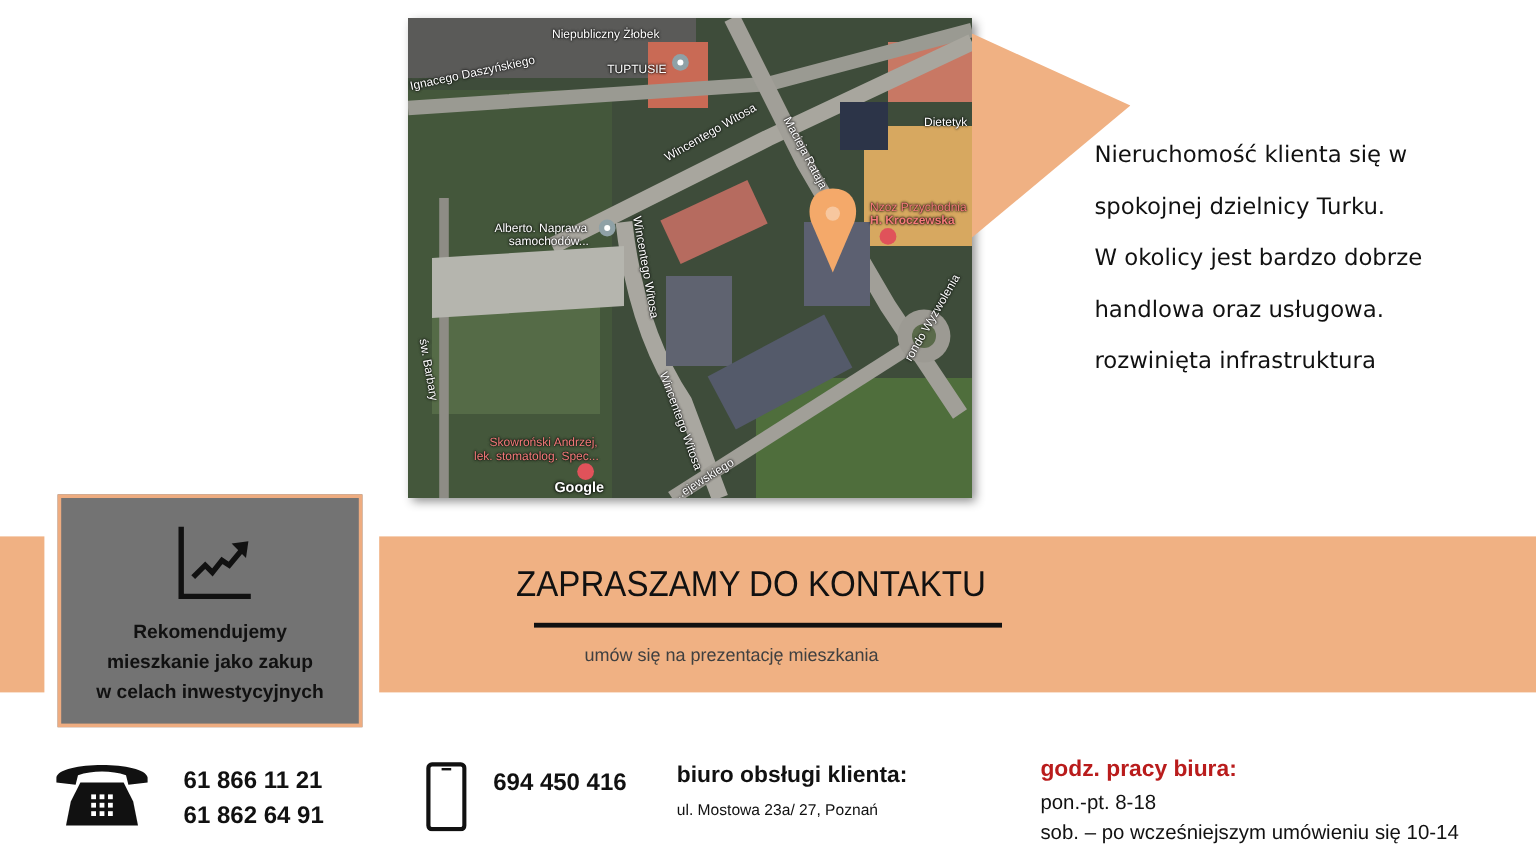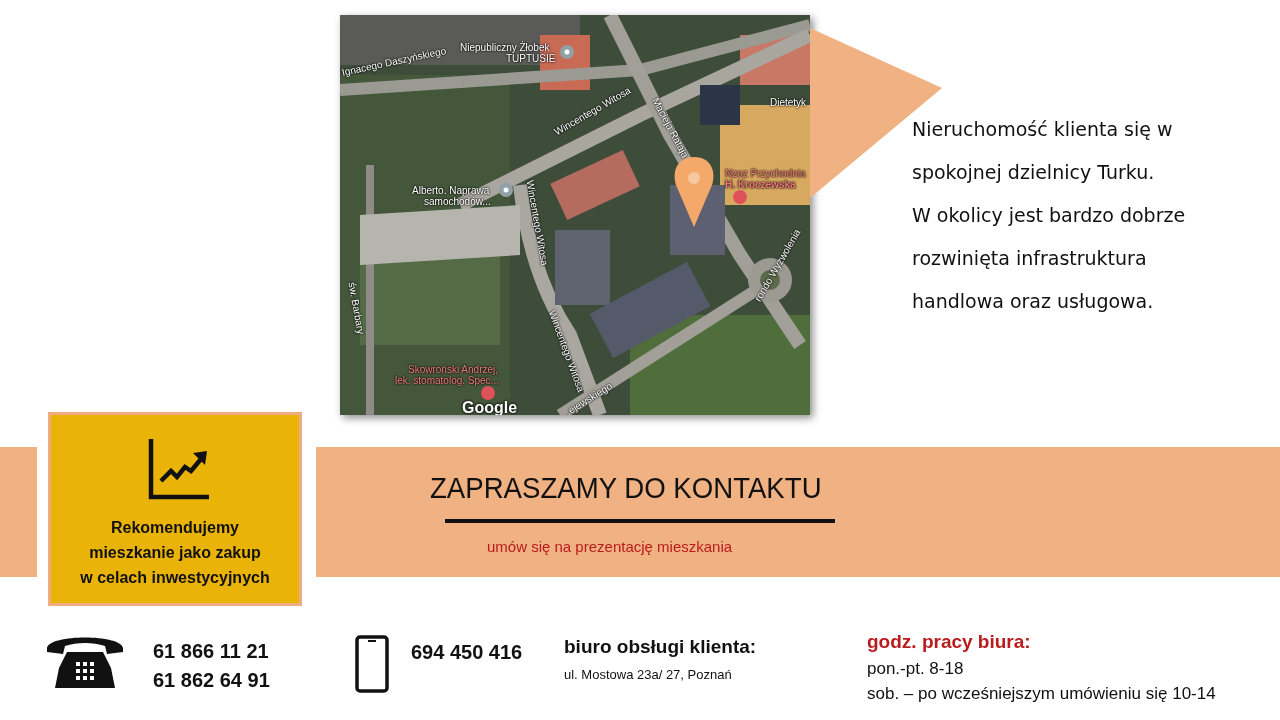--- a/index.html
+++ b/index.html
@@ -4,35 +4,35 @@
 <style>
   html, body { margin:0; padding:0; }
   body { width:1280px; height:720px; background:#ffffff; position:relative; overflow:hidden; font-family:"Liberation Sans", "DejaVu Sans", sans-serif; color:#111; }
 
   
   .map { position:absolute; left:340px; top:15px; width:470px; height:400px; overflow:hidden;
          box-shadow: 3px 3px 8px rgba(0,0,0,0.45); background:#3d4a3a; }
   .map svg { position:absolute; left:0; top:0; }
   .map-label { position:absolute; font-size:10px; color:#fff; text-shadow:0 0 2px #000, 0 0 2px #000; white-space:nowrap; line-height:11px; }
   .map-label.red { color:#f47a7a; }
-  .google-logo { position:absolute; left:122px; top:384px; font-size:16px; font-weight:bold; color:#fff; text-shadow:0 0 2px #000,0 0 3px #000;text-align:right; }
+  .google-logo { position:absolute; left:122px; top:384px; font-size:12px; font-weight:bold; color:#fff; text-shadow:0 0 2px #000,0 0 3px #000;text-align:right; }
   .triangle2 { position:absolute; left:810px; top:28px; width:132px; height:170px; }
 
   .desc { position:absolute; left:912px; top:108px; width:360px; font-family:"DejaVu Sans", sans-serif; font-size:19px; line-height:43px; color:#111; }
   .desc div { white-space:nowrap; }
 
   
   .band-left { position:absolute; left:0; top:447px; width:37px; height:130px; background:#f0b183; }
   .band-main { position:absolute; left:316px; top:447px; width:964px; height:130px; background:#f0b183; }
   .band-title { position:absolute; left:430px; top:471px; font-size:30px; color:#111; letter-spacing:0px; white-space:nowrap; font-family:"Liberation Sans", sans-serif; transform:scaleX(0.92); transform-origin:left; }
   .band-rule { position:absolute; left:445px; top:519px; width:390px; height:4px; background:#111; }
-  .band-sub { position:absolute; left:487px; top:538px; font-size:15px; color:#b91c1c; white-space:nowrap; }
+  .band-sub { position:absolute; left:487px; top:538px; font-size:15px; color:#404040; white-space:nowrap; }
 
   
-  .rec-box { position:absolute; left:48px; top:412px; width:248px; height:188px; background:#eab308; border:3px solid #eeac80; box-sizing:content-box; }
+  .rec-box { position:absolute; left:48px; top:412px; width:248px; height:188px; background:#737373; border:3px solid #eeac80; box-sizing:content-box; }
   .rec-icon { position:absolute; left:96px; top:22px; }
   .rec-text { position:absolute; left:0; top:100px; width:248px; text-align:center; font-weight:bold; font-size:16px; line-height:25px; color:#111; }
 
   
   .phone-icon { position:absolute; left:45px; top:630px; }
   .mobile-icon { position:absolute; left:355px; top:635px; }
   .num { position:absolute; font-weight:bold; font-size:20px; color:#111; white-space:nowrap; }
   .office-title { position:absolute; left:564px; top:636px; font-weight:bold; font-size:19px; color:#111; white-space:nowrap; }
   .office-addr { position:absolute; left:564px; top:667px; font-size:13px; color:#111; white-space:nowrap; }
   .hours-title { position:absolute; left:867px; top:631px; font-weight:bold; font-size:19px; color:#b91c1c; white-space:nowrap; }
@@ -78,21 +78,21 @@
     </g>
 
     <circle cx="227" cy="37" r="7" fill="#8fa1a6"></circle>
       <circle cx="227" cy="37" r="2.5" fill="#fff"></circle>
     <circle cx="166" cy="175" r="7" fill="#8fa1a6"></circle>
       <circle cx="166" cy="175" r="2.5" fill="#fff"></circle>
     <circle cx="400" cy="182" r="7" fill="#e0525a"></circle>
     <circle cx="148" cy="378" r="7" fill="#e0525a"></circle>
   </svg>
 
-  <div class="map-label" style="left:120px;top:27px;text-align:center;">Niepubliczny Żłobek</div>
+  <div class="map-label" style="left:120px;top:9px;text-align:center;">Niepubliczny Żłobek</div>
   <div class="map-label" style="left:166px;top:38px;">TUPTUSIE</div>
   <div class="map-label" style="left:2px;top:52px;transform:rotate(-12deg);transform-origin:left;">Ignacego Daszyńskiego</div>
   <div class="map-label" style="left:215px;top:112px;transform:rotate(-30deg);transform-origin:left;">Wincentego Witosa</div>
   <div class="map-label" style="left:190px;top:160px;transform:rotate(80deg);transform-origin:left;">Wincentego Witosa</div>
   <div class="map-label" style="left:212px;top:290px;transform:rotate(70deg);transform-origin:left;">Wincentego Witosa</div>
   <div class="map-label" style="left:315px;top:78px;transform:rotate(62deg);transform-origin:left;">Macieja Rataja</div>
   <div class="map-label" style="left:430px;top:82px;">Dietetyk</div>
   <div class="map-label red" style="left:385px;top:153px;">Nzoz Przychodnia</div>
   <div class="map-label red" style="left:385px;top:164px;font-weight:bold;">H. Kroczewska</div>
   <div class="map-label" style="left:72px;top:170px;">Alberto. Naprawa</div>
@@ -106,22 +106,22 @@
 </div>
 
 <svg class="triangle2" viewBox="0 0 132 170">
   <polygon points="0,0 132,60 0,170" fill="#f0b183"></polygon>
 </svg>
 
 <div class="desc">
   <div>Nieruchomość klienta się w</div>
   <div>spokojnej dzielnicy Turku.</div>
   <div>W okolicy jest bardzo dobrze</div>
+  <div>handlowa oraz usługowa.</div>
   <div>rozwinięta infrastruktura</div>
-  <div>handlowa oraz usługowa.</div>
 </div>
 
 <div class="band-left"></div>
 <div class="band-main"></div>
 <div class="band-title">ZAPRASZAMY DO KONTAKTU</div>
 <div class="band-rule"></div>
 <div class="band-sub">umów się na prezentację mieszkania</div>
 
 <div class="rec-box">
   <svg class="rec-icon" width="64" height="64" viewBox="0 0 64 64">

